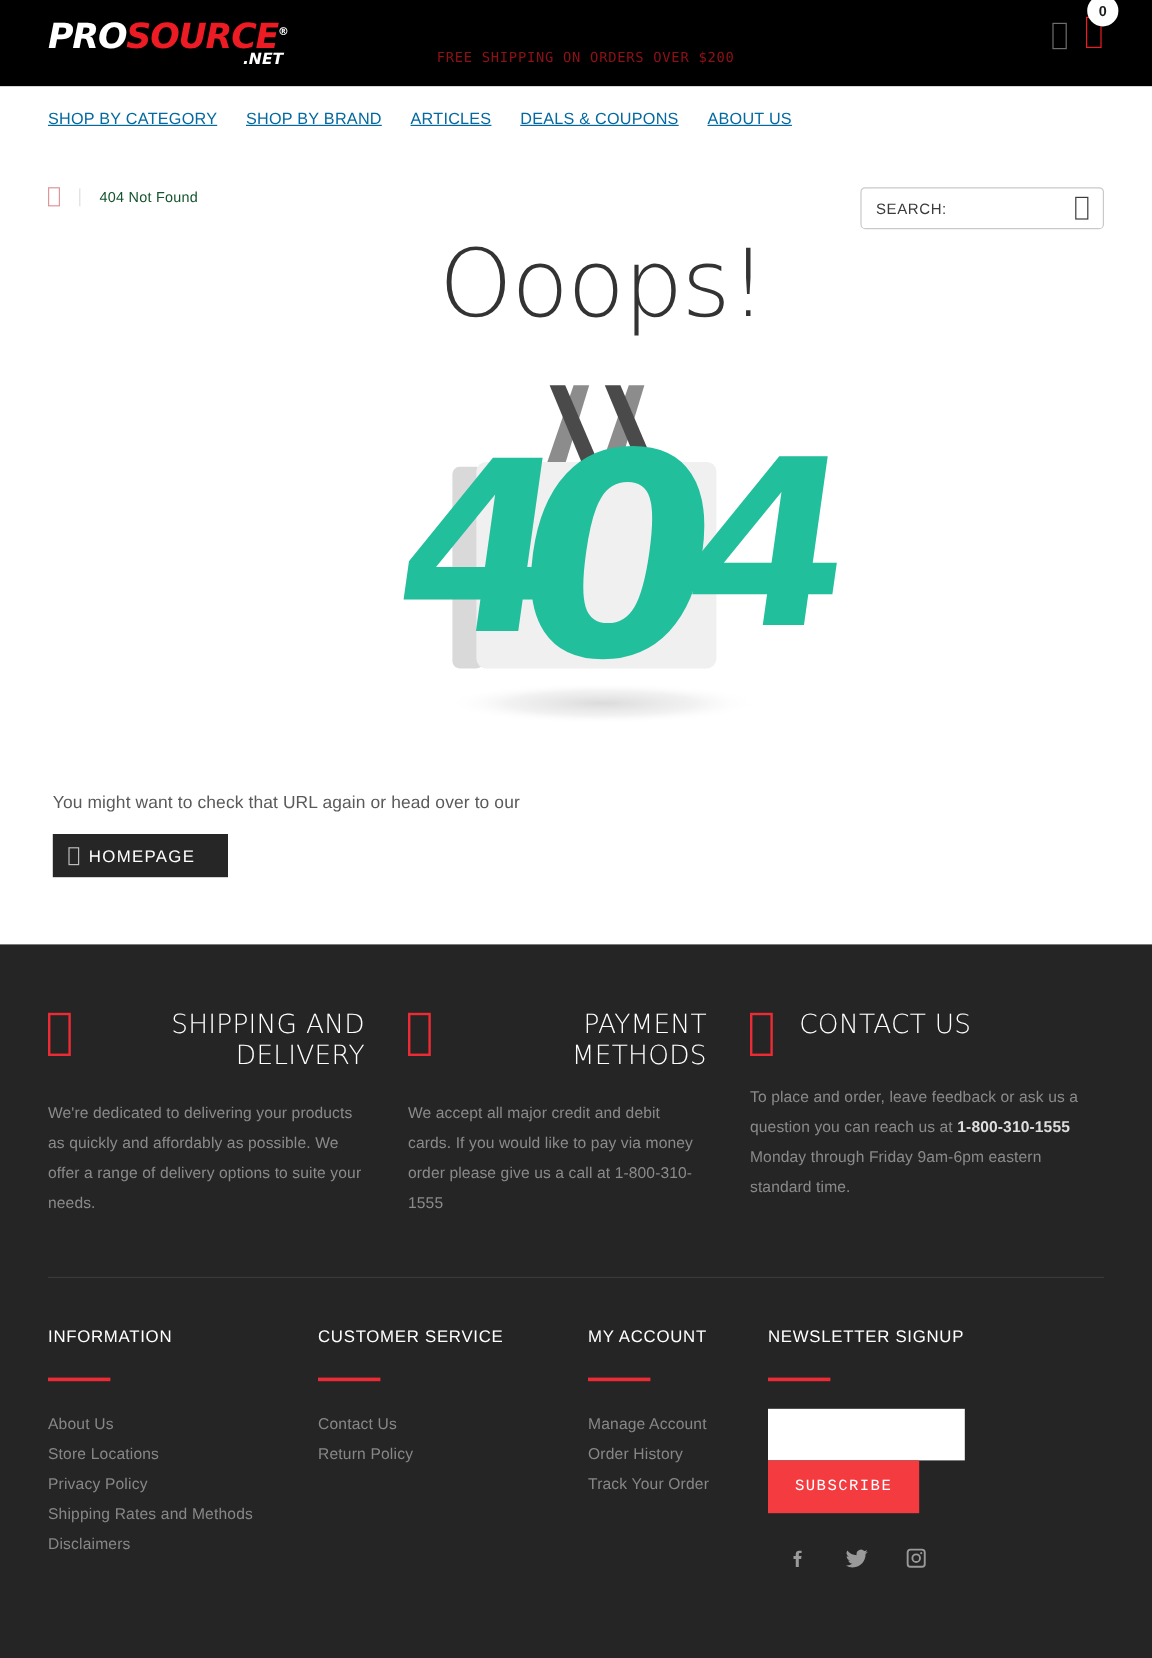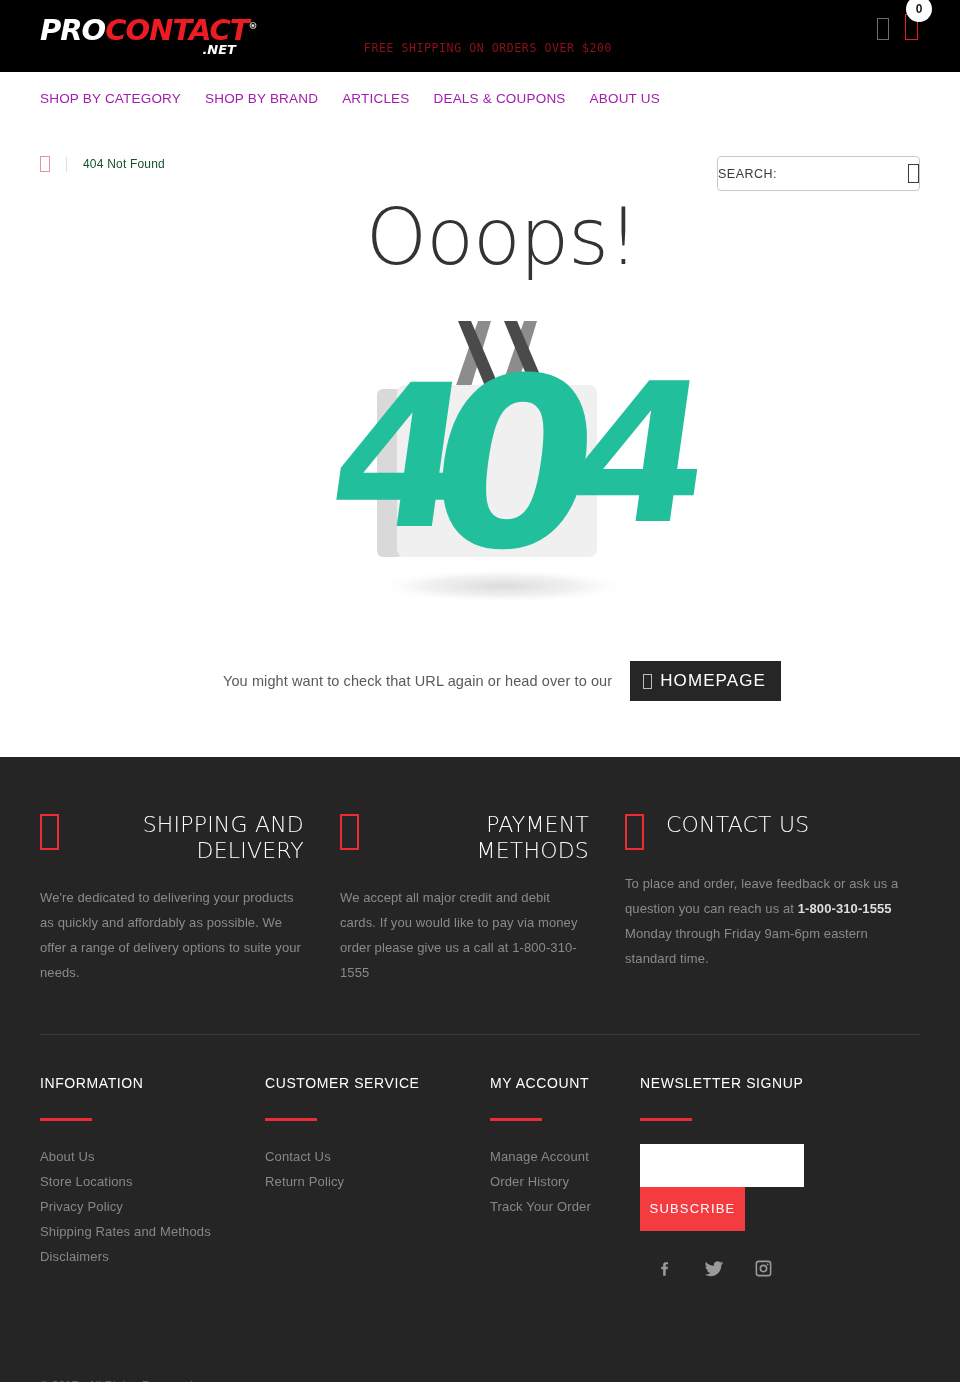--- a/index.html
+++ b/index.html
@@ -108,38 +108,39 @@
   .nav-list {
     position: absolute;
     left: 40px;
     top: 19px;
     display: flex;
     gap: 0px;
     list-style: none;
   }
   .nav-item {
     font-size: 13.5px;
-    color: #a21caf;
+    color: #0369a1;
     letter-spacing: 0.2px;
     padding-right: 24px;
     white-space: nowrap;
     cursor: pointer;
+    text-decoration: underline;
   }
   .search-box {
     position: absolute;
     right: 40px;
     top: 84px;
     width: 203px;
     height: 35px;
     border: 1px solid #c9c9c9;
     border-radius: 4px;
     background: #fff;
     display: flex;
     align-items: center;
-    padding: 0 0;
+    padding: 0 12px;
   }
   .search-input {
     flex: 1;
     border: none;
     outline: none;
     font-size: 12.5px;
     color: #3b3b3b;
     letter-spacing: 0.5px;
     font-family: "Liberation Sans", sans-serif;
     background: transparent;
@@ -175,32 +176,33 @@
     position: relative;
     width: 400px;
     height: 300px;
     margin: 35px auto 0 auto;
   }
   .art-svg { display:block; width: 400px; height: 300px; }
 
   .msg-row {
     margin-top: 50px;
     display: flex;
-    align-items: center;
+    align-items: flex-start;
     justify-content: center;
     gap: 18px;
     padding-bottom: 56px;
+    flex-direction: column;
   }
   .msg-text { font-size: 14.5px; color: #5a5a5a; letter-spacing: 0.1px; }
   .home-btn {
     background: #262626;
     color: #ffffff;
-    font-size: 17px;
+    font-size: 14px;
     letter-spacing: 1.1px;
-    padding: 10px 15px 10px 13px;
+    padding: 10px 27px 10px 13px;
     display: inline-flex;
     align-items: center;
     gap: 8px;
     border: none;
     cursor: pointer;
     font-family: "Liberation Sans", sans-serif;
   }
   .home-btn .glyph-box { border-color: #bcbcbc; width: 9px; height: 15px; }
 
   
@@ -276,31 +278,31 @@
     background: #ffffff;
     border: none;
     outline: none;
     margin-top: 2px;
     display: block;
     padding: 0 8px;
     font-family: "Liberation Sans", sans-serif;
     font-size: 13px;
   }
   .subscribe-btn {
-    width: 105px;
+    width: 126px;
     height: 44px;
     background: #f33b40;
     color: #ffffff;
     border: none;
     font-size: 13px;
     letter-spacing: 1.2px;
     cursor: pointer;
     display: block;
     margin-top: 0px;
-    font-family: Liberation Sans, sans-serif;
+    font-family: Liberation Mono, monospace;
   }
   .socials {
     display: flex;
     gap: 30px;
     margin-top: 28px;
     padding-left: 16px;
     align-items: center;
   }
   .soc { color: #9a9a9a; cursor: pointer; display:inline-flex; }
 
@@ -311,21 +313,21 @@
     padding: 100px 0 28px 0;
   }
 </style>
 </head>
 <body>
 
 <div class="page">
 
   <div class="topbar">
     <a class="logo">
-      <span class="logo-main"><span class="logo-pro">PRO</span><span class="logo-source">CONTACT</span><span class="logo-reg">®</span></span>
+      <span class="logo-main"><span class="logo-pro">PRO</span><span class="logo-source">SOURCE</span><span class="logo-reg">®</span></span>
       <span class="logo-net">.NET</span>
     </a>
 
     <div class="promo">FREE SHIPPING ON ORDERS OVER $200</div>
 
     <div class="top-icons">
       <span class="glyph-box"></span>
       <span class="cart-wrap">
         <span class="glyph-box red"></span>
         <span class="cart-badge">0</span>

